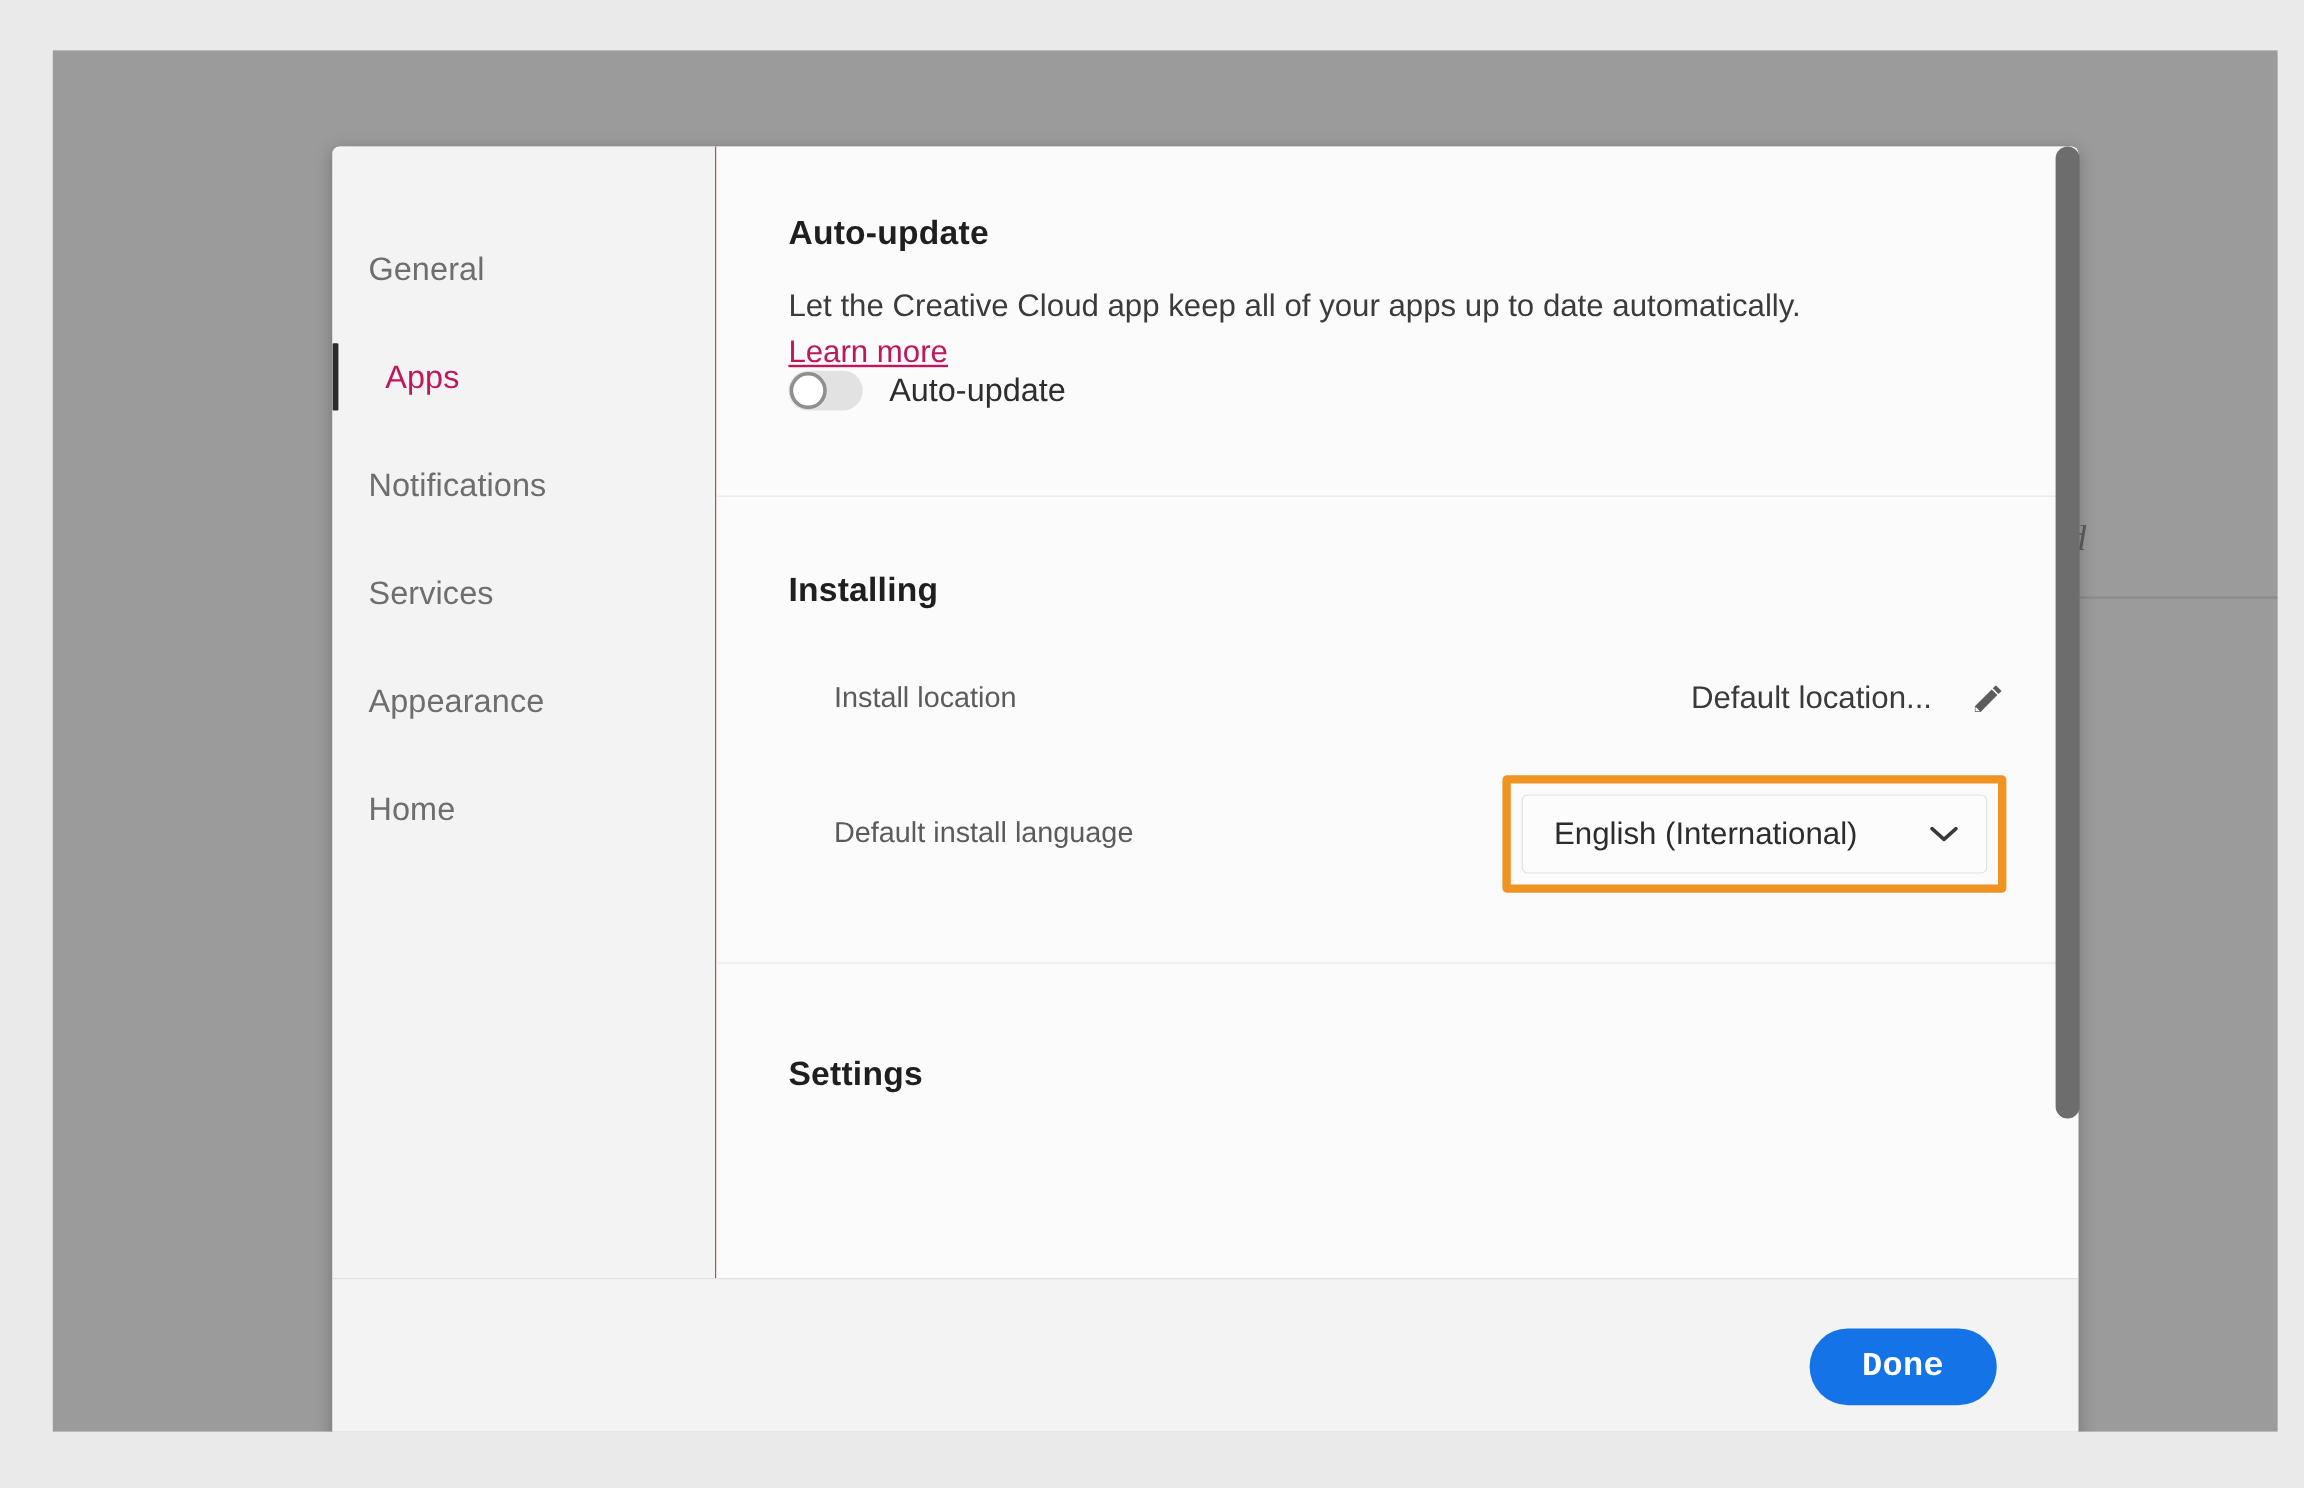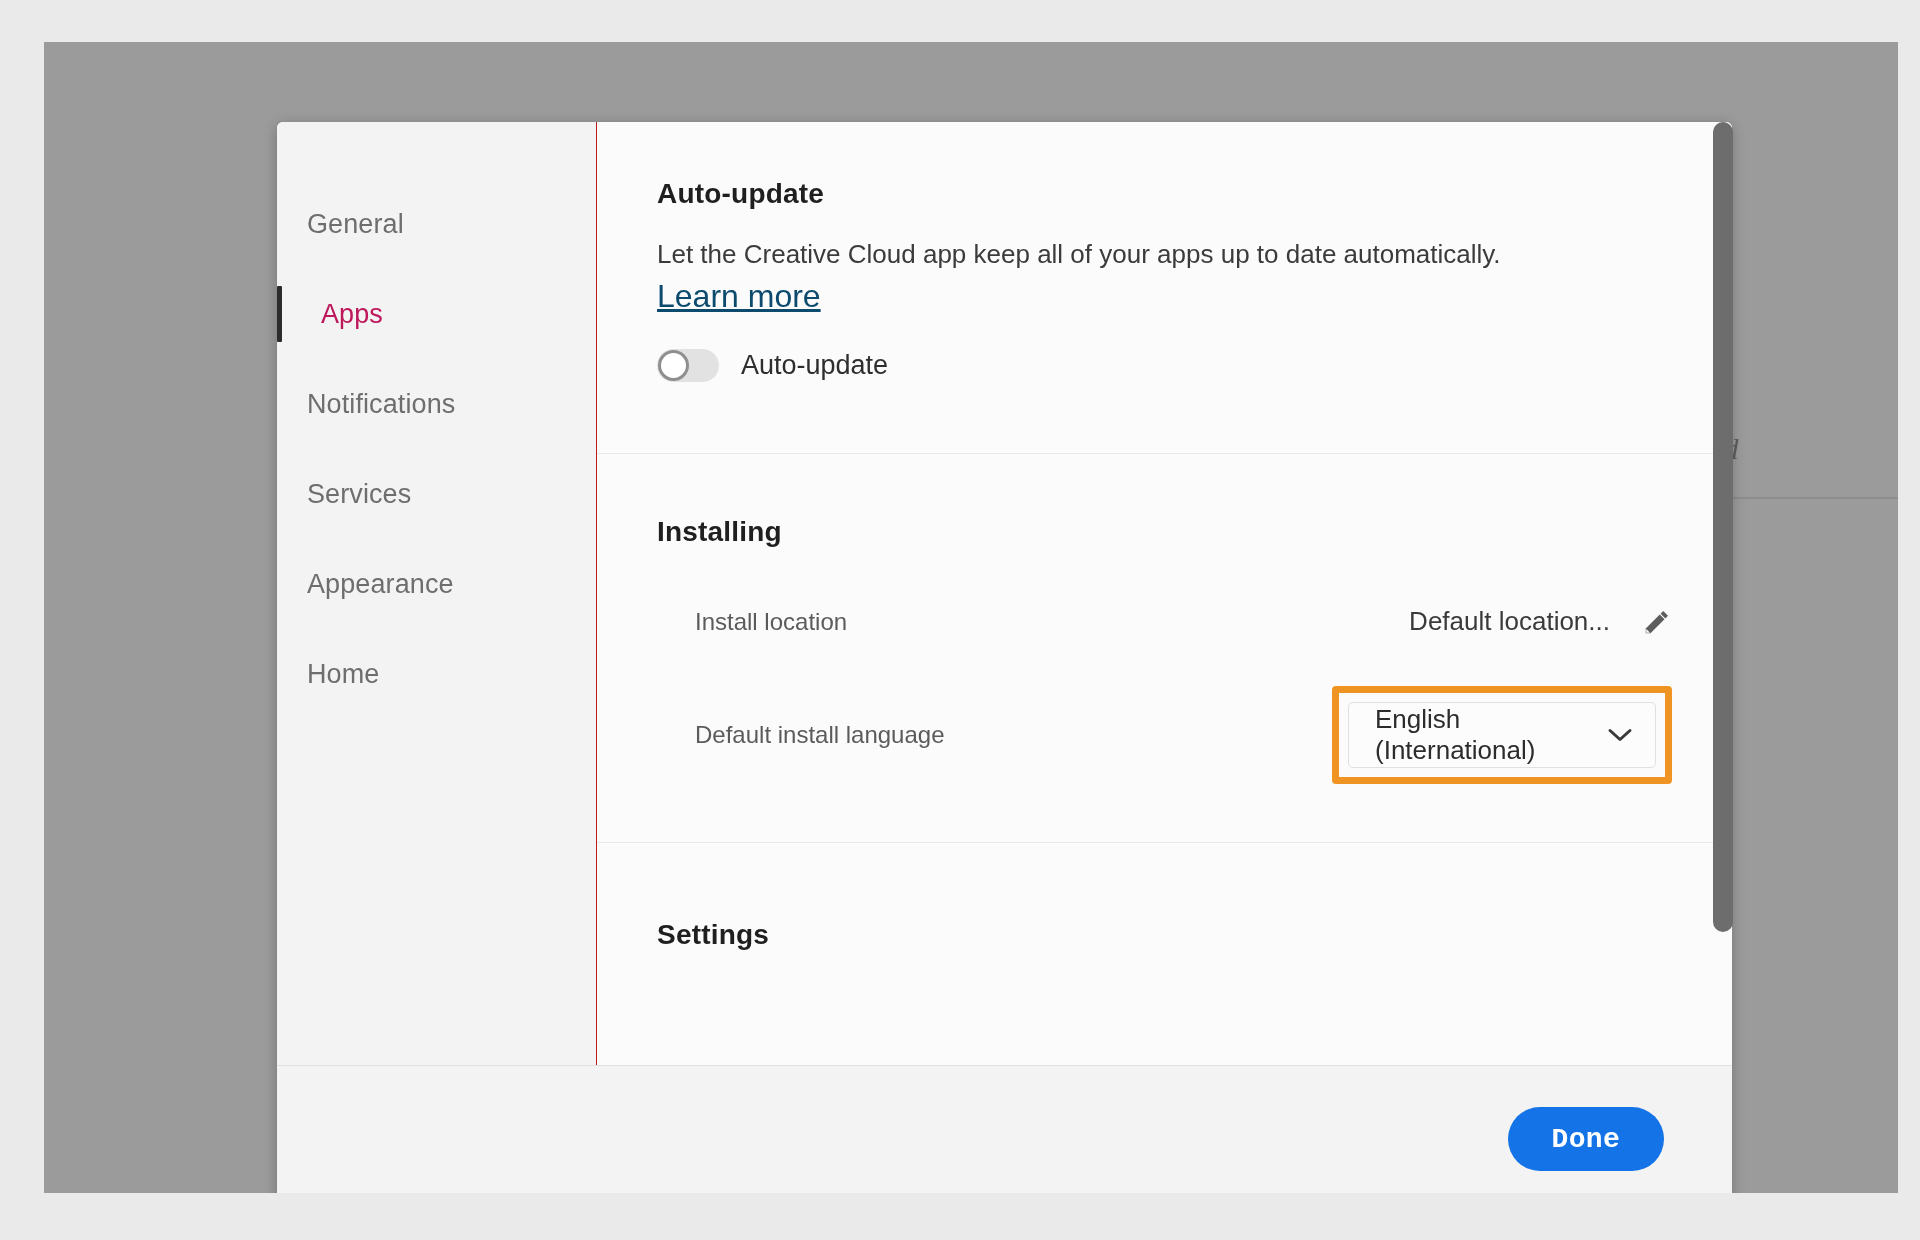--- a/index.html
+++ b/index.html
@@ -139,26 +139,25 @@
   #section-installing .section-title { margin-bottom: 52px; }
   #section-settings .section-title { margin-bottom: 0; }
 
   .section-desc {
     font-size: 26px;
     color: #3b3b3b;
     margin: 0 0 6px 0;
     line-height: 1.3;
   }
   .link {
-    font-size: 32px;
-    color: #0c4a6e;
+    font-size: 26px;
+    color: #be185d;
     text-decoration: underline;
     cursor: pointer;
     display: inline-block;
-    margin-bottom: 34px;
   }
 
   
   .toggle-row {
     display: flex;
     align-items: center;
     gap: 22px;
   }
   .toggle {
     width: 62px;
@@ -211,21 +210,21 @@
   .pencil-icon { width: 30px; height: 30px; display: block; cursor: pointer; }
 
   
   .highlight-box {
     border: 7px solid #ef9323;
     border-radius: 4px;
     padding: 9px;
     background: transparent;
   }
   .dropdown {
-    width: 308px;
+    width: 388px;
     height: 66px;
     box-sizing: border-box;
     background: #fcfcfc;
     border: 1px solid #e0e0e0;
     border-radius: 5px;
     display: flex;
     align-items: center;
     justify-content: space-between;
     padding: 0 22px 0 26px;
     cursor: pointer;

